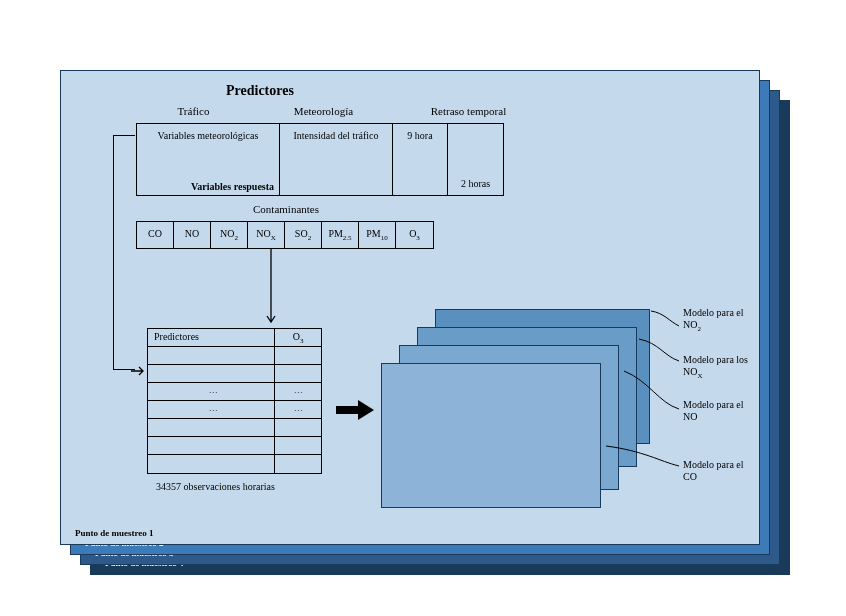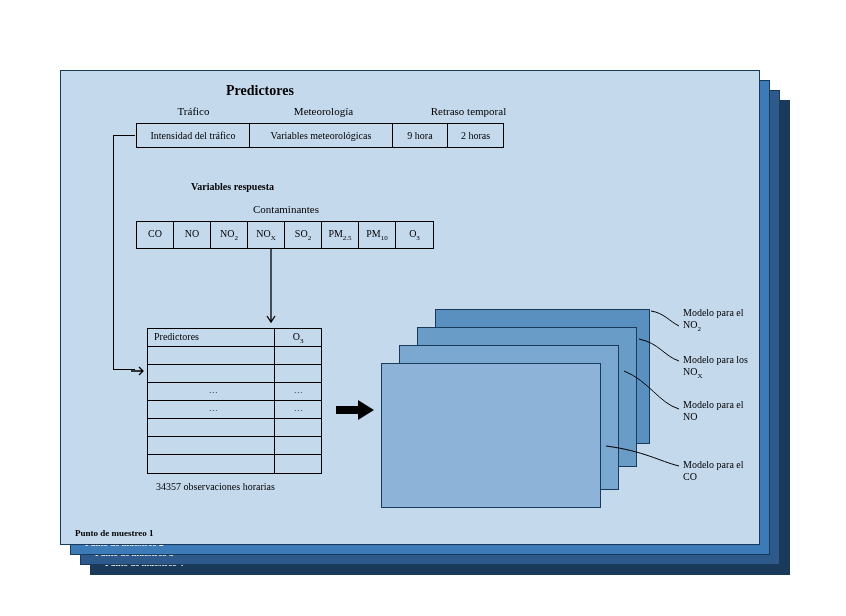--- a/index.html
+++ b/index.html
@@ -64,21 +64,21 @@
     left: 75px;
     border: 1px solid #000;
     display: flex;
   }
   .pred-cell {
     border-right: 1px solid #000;
     padding: 6px 10px;
     font-size: 10px;
     text-align: center;
   }
-  .pred-cell:last-child { border-right: none; }
+  .pred-cell:last-child { border-right: none; margin-top: 48px; }
 
   
   .vr-title {
     position: absolute;
     top: 110px;
     left: 130px;
     font-size: 10px;
     font-weight: bold;
   }
   .vr-sub {
@@ -225,22 +225,22 @@
   <div class="layer l1">
     <div class="layer-label">Punto de muestreo 1</div>
 
     <div class="pred-title">Predictores</div>
     <div class="pred-headers">
       <div class="ph1">Tráfico</div>
       <div class="ph2">Meteorología</div>
       <div class="ph3">Retraso temporal</div>
     </div>
     <div class="pred-table">
+      <div class="pred-cell" style="width:143px">Variables meteorológicas</div>
       <div class="pred-cell" style="width:113px">Intensidad del tráfico</div>
-      <div class="pred-cell" style="width:143px">Variables meteorológicas</div>
       <div class="pred-cell" style="width:55px">9 hora</div>
       <div class="pred-cell" style="width:55px">2 horas</div>
     </div>
 
     <div class="vr-title">Variables respuesta</div>
     <div class="vr-sub">Contaminantes</div>
     <div class="vr-table">
       <div class="vr-cell"><span>CO</span></div>
       <div class="vr-cell"><span>NO</span></div>
       <div class="vr-cell">NO<sub>2</sub></div>

